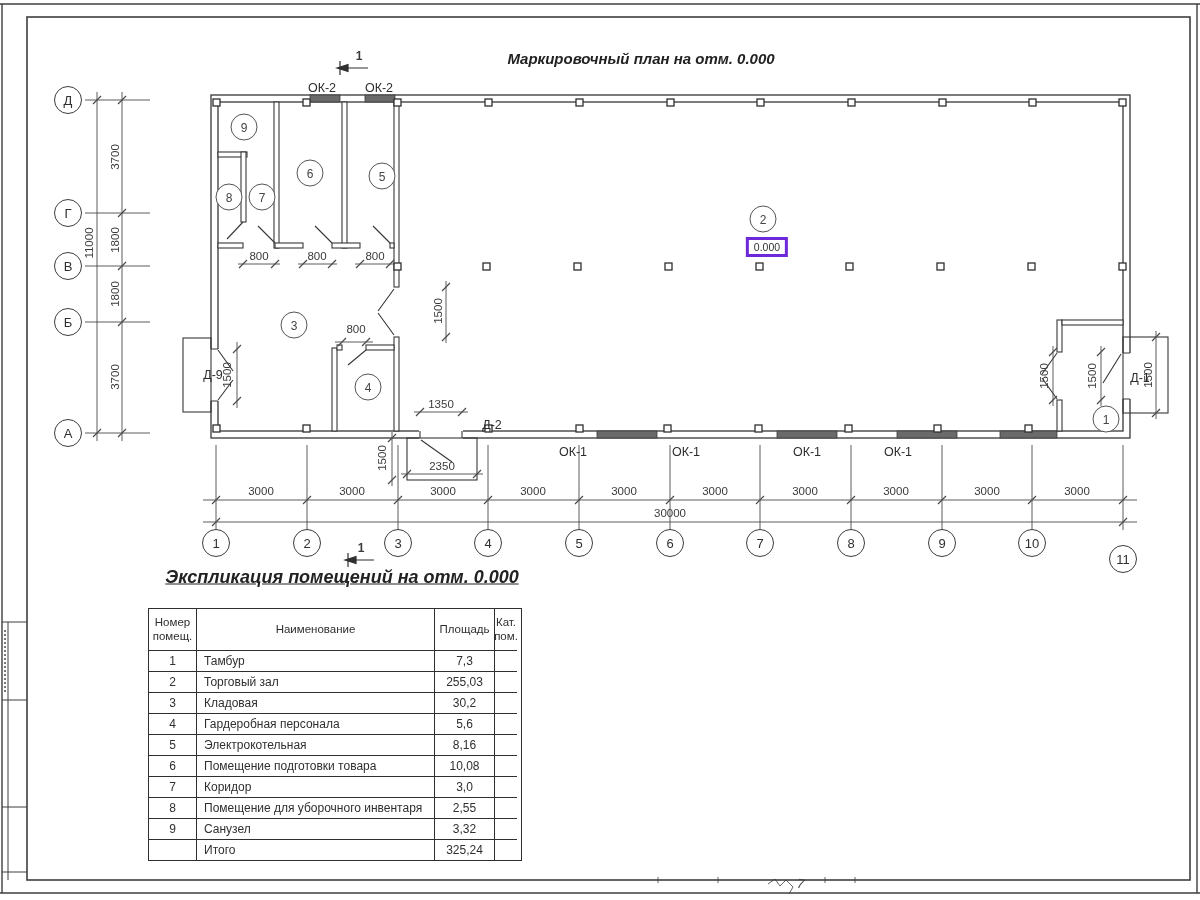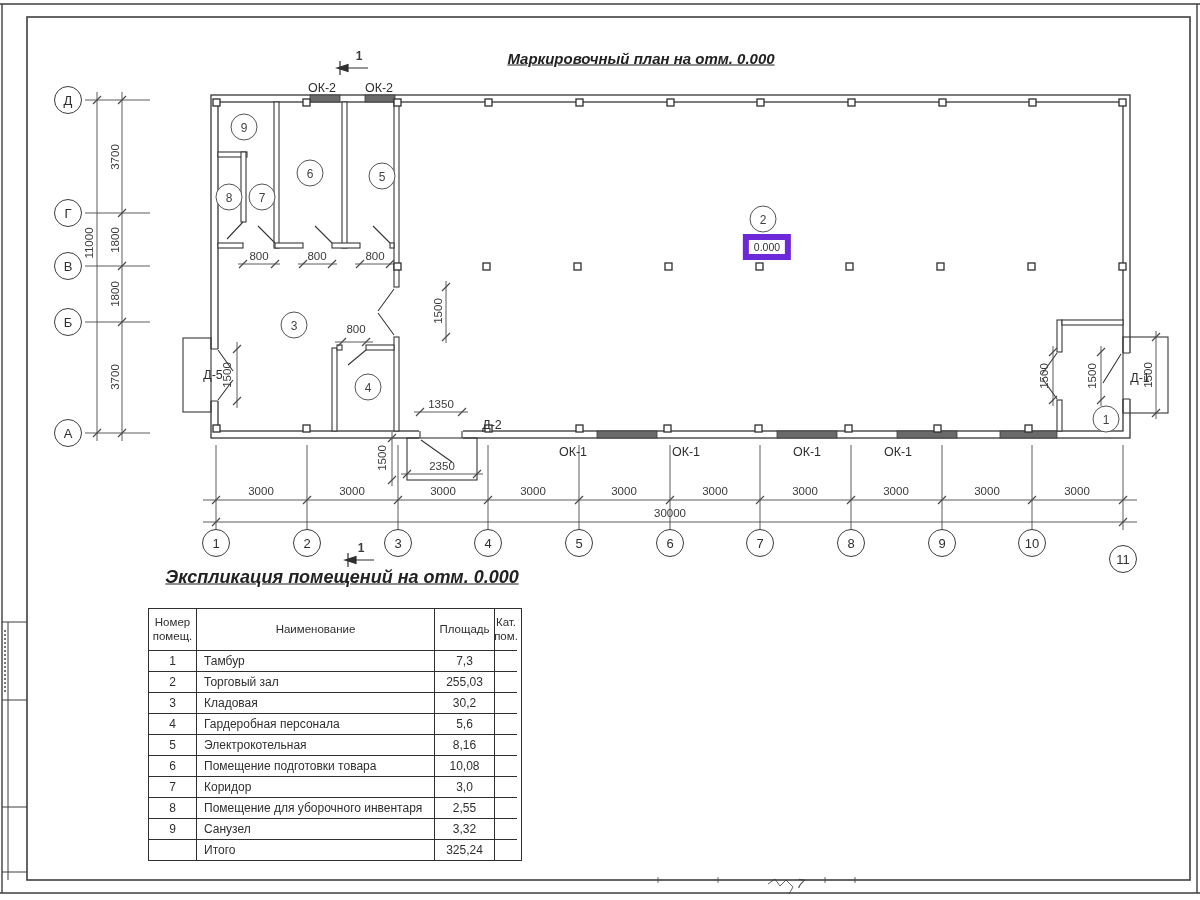--- a/index.html
+++ b/index.html
@@ -4,27 +4,27 @@
 <style>
   html,body{margin:0;padding:0;background:#fff;}
   .sheet{position:relative;width:1200px;height:900px;background:#fff;overflow:hidden;
          font-family:"Liberation Sans",sans-serif;color:#2f2f2f;}
   svg{position:absolute;left:0;top:0;}
   .lbl{position:absolute;transform:translate(-50%,-50%);white-space:nowrap;color:#333;}
   .rot{transform:translate(-50%,-50%) rotate(-90deg);}
   .dim{font-size:11.5px;color:#3b3b3b;}
   .mark{font-size:12.5px;color:#2d2d2d;}
   .sec{font-weight:bold;font-size:12px;}
-  .title{font-size:15px;font-style:italic;font-weight:bold;text-decoration:underline;color:#222;}
+  .title{font-size:15px;font-style:italic;font-weight:bold;color:#222;}
   .title2{font-size:18px;font-style:italic;font-weight:bold;text-decoration:underline;color:#222;}
   .bubble{position:absolute;transform:translate(-50%,-50%);border:1.3px solid #3c3c3c;border-radius:50%;
           background:#fff;display:flex;align-items:center;justify-content:center;}
   .ax{width:26px;height:26px;font-size:13px;}
   .room{width:25px;height:25px;font-size:12px;color:#444;border-color:#555;}
-  .elev{position:absolute;transform:translate(-50%,-50%);border:6px solid #6d28d9;background:#fff;
+  .elev{position:absolute;transform:translate(-50%,-50%);border:3px solid #6d28d9;background:#fff;
         font-size:10.5px;padding:1px 5px;color:#333;}
   .scribble{position:absolute;font-size:13px;font-style:italic;color:#444;transform:rotate(8deg);}
   
   .schedule{position:absolute;left:148px;top:608px;width:372px;border:1.8px solid #2f2f2f;background:#fff;}
   .srow{display:grid;grid-template-columns:48px 238px 60px 22px;}
   .cell{border-right:1px solid #2f2f2f;border-bottom:1px solid #2f2f2f;display:flex;align-items:center;
         font-size:12px;overflow:hidden;}
   .cell:last-child{border-right:none;}
   .hdr .cell{height:41px;justify-content:center;text-align:center;font-size:11.5px;line-height:1.15;
              border-bottom:1.8px solid #2f2f2f;}
@@ -228,21 +228,21 @@
       <div class="lbl dim rot" style="left: 1092px; top: 376px;">1500</div>
       <div class="lbl dim rot" style="left: 1148px; top: 375px;">1500</div>
       <div class="lbl dim" style="left: 441px; top: 404px;">1350</div>
       <div class="lbl dim" style="left: 442px; top: 466px;">2350</div>
       <div class="lbl mark" style="left: 322px; top: 88px;">ОК-2</div>
       <div class="lbl mark" style="left: 379px; top: 88px;">ОК-2</div>
       <div class="lbl mark" style="left: 573px; top: 452px;">ОК-1</div>
       <div class="lbl mark" style="left: 686px; top: 452px;">ОК-1</div>
       <div class="lbl mark" style="left: 807px; top: 452px;">ОК-1</div>
       <div class="lbl mark" style="left: 898px; top: 452px;">ОК-1</div>
-      <div class="lbl mark" style="left: 213px; top: 375px;">Д-5</div>
+      <div class="lbl mark" style="left: 213px; top: 375px;">Д-9</div>
       <div class="lbl mark" style="left: 444px; top: 425px; margin-left: 48px;">Д-2</div>
       <div class="lbl mark" style="left: 1114px; top: 378px; margin-left: 26px;">Д-1</div>
       <div class="lbl dim sec" style="left: 359px; top: 56px;">1</div>
       <div class="lbl dim sec" style="left: 361px; top: 548px;">1</div>
     </div>
 
   <div class="schedule">
     <div class="srow hdr">
       <div class="cell">Номер помещ.</div>
       <div class="cell">Наименование</div>

